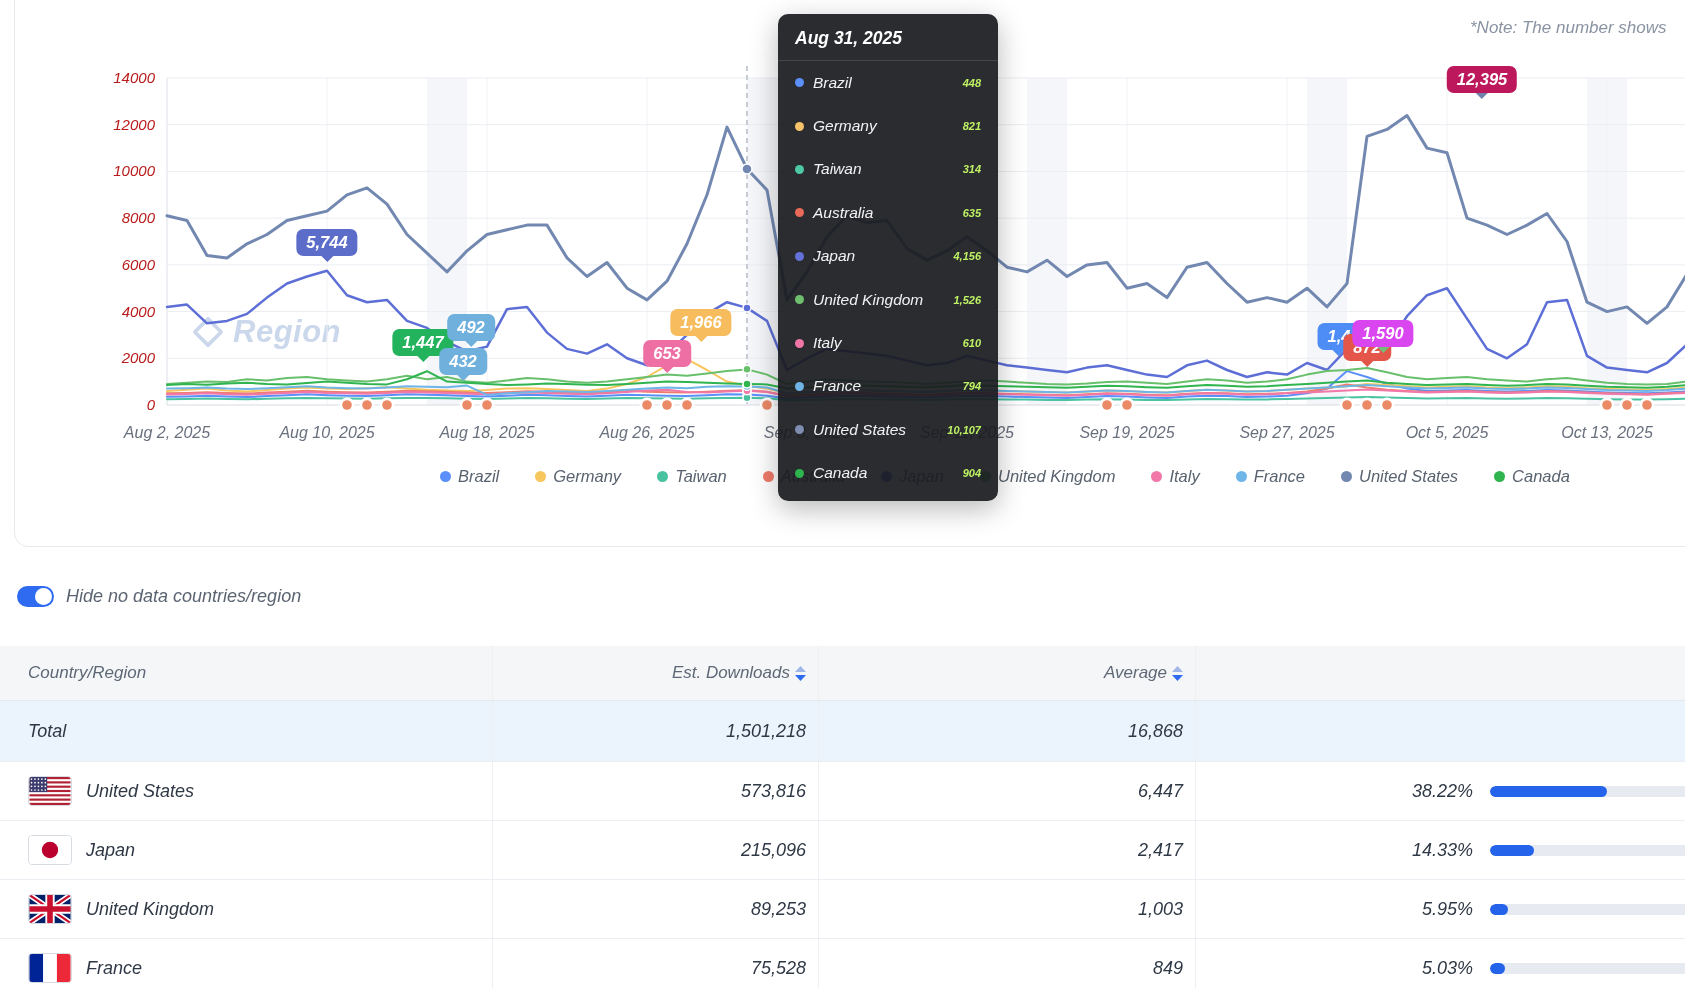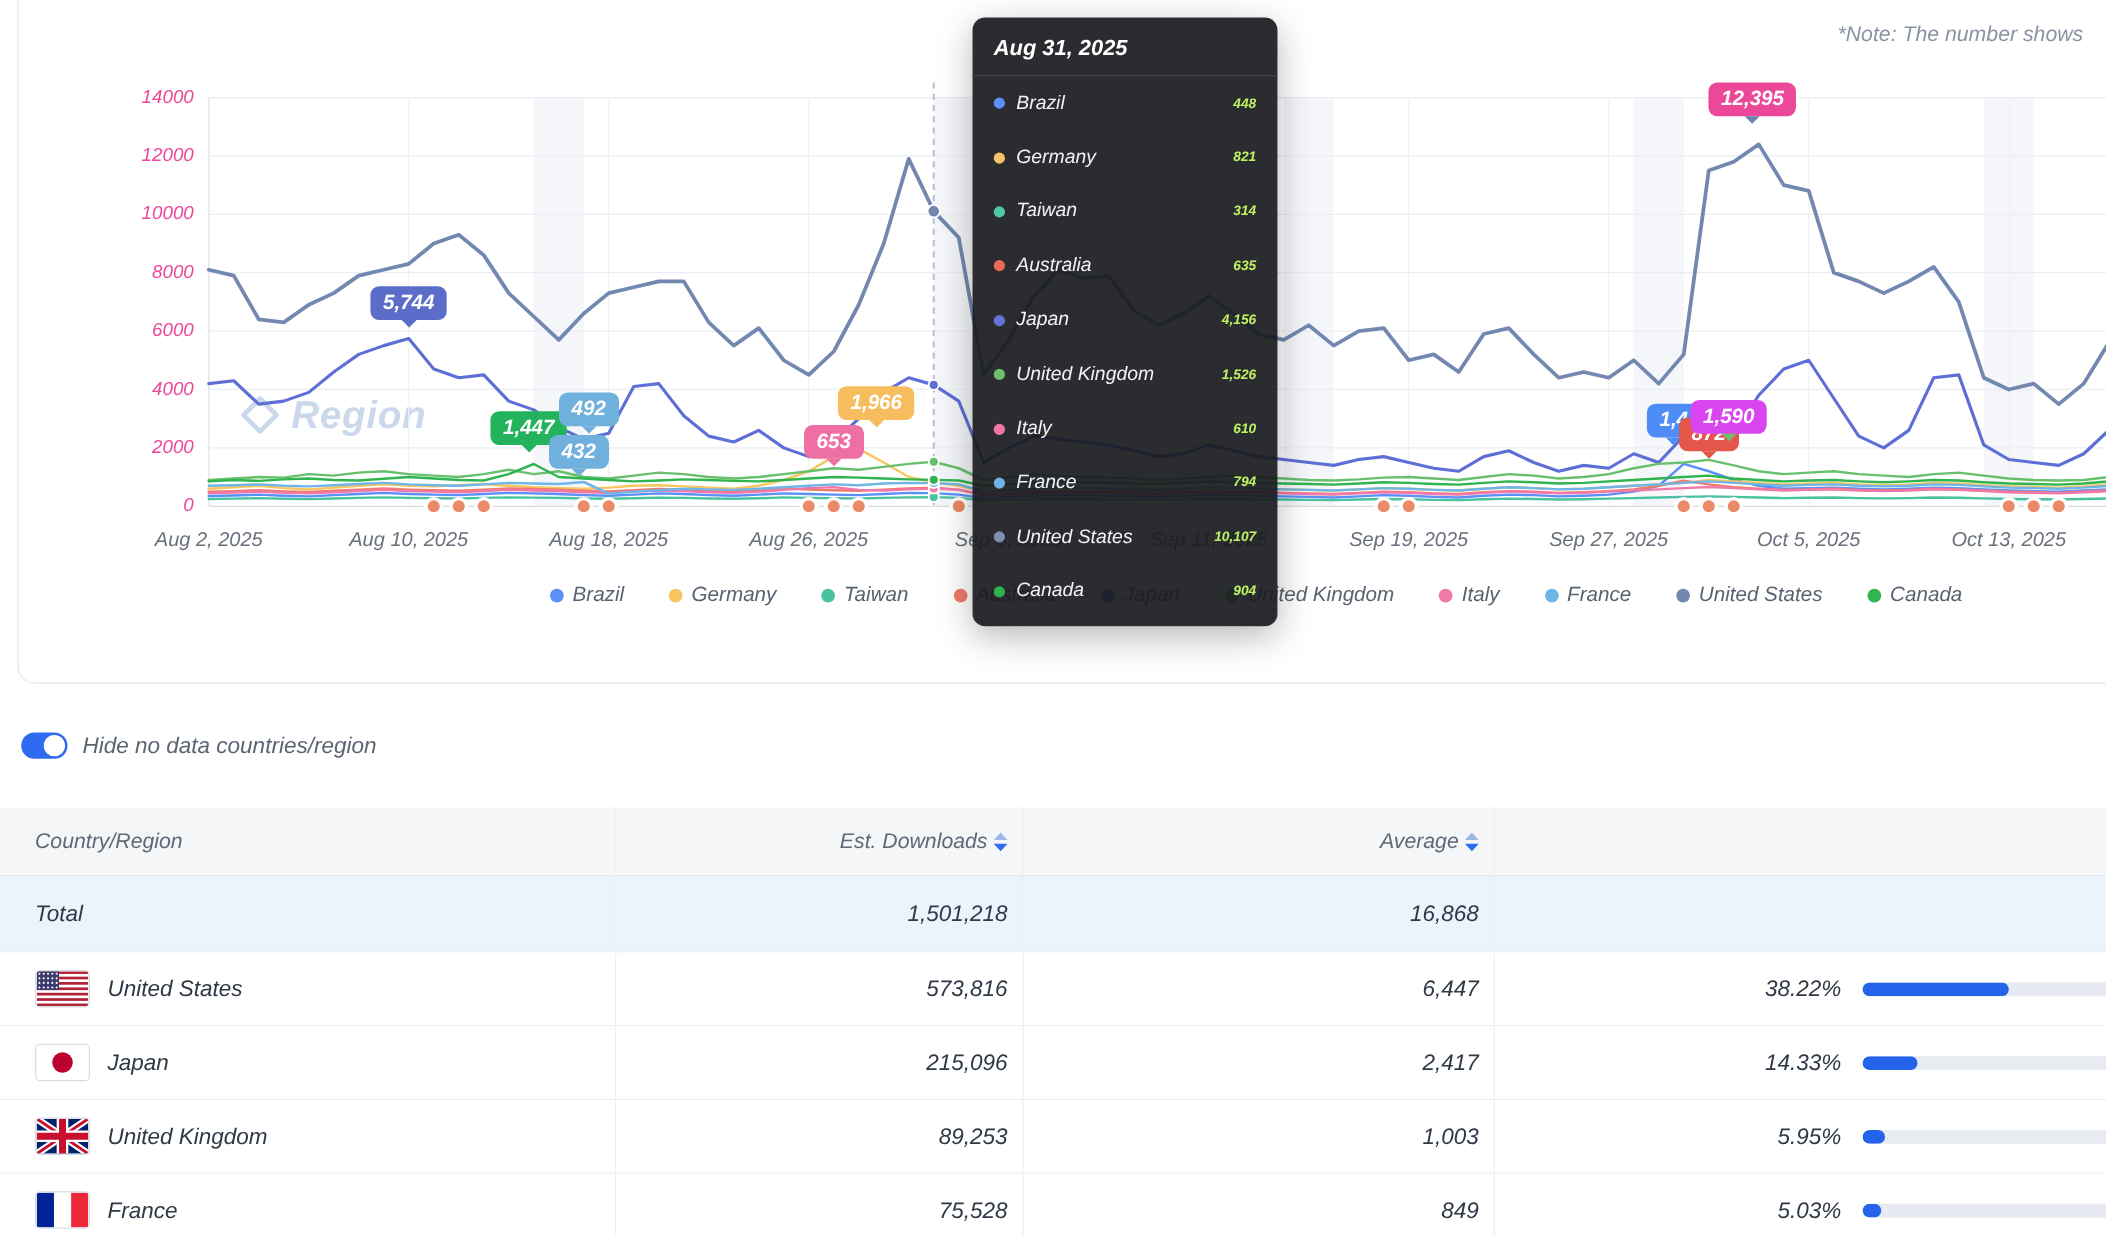--- a/index.html
+++ b/index.html
@@ -3,31 +3,31 @@
 <meta charset="utf-8">
 <style>
   html,body{margin:0;padding:0;background:#fff;}
   body{width:1685px;height:988px;overflow:hidden;font-family:"Liberation Sans","DejaVu Sans",sans-serif;}
   #stage{position:relative;width:1685px;height:988px;font-style:italic;}
   .card{position:absolute;left:14px;top:-16px;width:1746px;height:561px;border:1px solid #e7e9ef;border-radius:14px;background:#fff;}
   .note{position:absolute;left:1470px;top:18px;font-size:17px;color:#8a93a2;white-space:nowrap;z-index:3;}
   .watermark{position:absolute;left:192px;top:314px;display:flex;align-items:center;gap:9px;color:#cbd7eb;z-index:1;}
   .watermark span{font-size:31px;font-weight:700;letter-spacing:.5px;}
   #chart{position:absolute;left:0;top:0;width:1685px;height:530px;z-index:2;}
-  .ylab{position:absolute;width:58px;text-align:right;font-size:15px;color:#ec4899;}
+  .ylab{position:absolute;width:58px;text-align:right;font-size:15px;color:#b91c1c;}
   .xlab{position:absolute;width:150px;text-align:center;top:424px;font-size:16px;color:#69707d;}
   .badge{position:absolute;transform:translateX(-50%);color:#fff;font-size:16.5px;font-weight:600;
          padding:4px 10px;border-radius:7px;white-space:nowrap;z-index:10;border-top:0 solid transparent;}
   .badge::after{content:'';position:absolute;left:50%;bottom:-6px;margin-left:-6px;
          border:6px solid transparent;border-top-color:inherit;border-bottom:0;}
   #legend{position:absolute;left:440px;top:467px;display:flex;gap:36px;align-items:center;z-index:4;}
   .leg-item{display:flex;align-items:center;gap:7px;cursor:pointer;}
   .leg-dot{width:11px;height:11px;border-radius:50%;}
   .leg-label{font-size:16.5px;color:#59636f;}
-  #tooltip{position:absolute;left:778px;top:14px;width:244px;background:rgba(25,26,30,0.92);
+  #tooltip{position:absolute;left:778px;top:14px;width:220px;background:rgba(25,26,30,0.92);
            border-radius:10px;z-index:50;box-shadow:0 8px 28px rgba(0,0,0,.28);padding-bottom:6px;}
   .tt-title{color:#fff;font-size:17.5px;font-weight:700;padding:14px 17px 11px;border-bottom:1px solid #45464c;}
   .tt-row{display:flex;align-items:center;height:43.4px;padding:0 17px;}
   .tt-dot{width:9px;height:9px;border-radius:50%;margin-right:9px;flex:none;}
   .tt-label{font-size:15.5px;color:#f2f2f4;flex:1;}
   .tt-value{font-size:11px;color:#bef264;font-weight:700;}
   .toggle-row{position:absolute;left:17px;top:586px;display:flex;align-items:center;gap:12px;}
   .toggle{width:37px;height:21px;border-radius:11px;background:#2e6bf0;position:relative;cursor:pointer;}
   .knob{position:absolute;right:2px;top:2px;width:17px;height:17px;border-radius:50%;background:#fff;}
   .toggle-label{font-size:18px;color:#5b6572;}
@@ -161,21 +161,21 @@
       <div class="xlab" style="left: 1052px;">Sep 19, 2025</div>
       <div class="xlab" style="left: 1212px;">Sep 27, 2025</div>
       <div class="xlab" style="left: 1372px;">Oct 5, 2025</div>
       <div class="xlab" style="left: 1532px;">Oct 13, 2025</div>
       <div class="badge" style="background: rgb(92, 108, 201); border-top-color: rgb(92, 108, 201); left: 327px; top: 228.837px;">5,744</div>
       <div class="badge" style="background: rgb(34, 179, 92); border-top-color: rgb(34, 179, 92); left: 423px; top: 329.202px;">1,447</div>
       <div class="badge" style="background: rgb(111, 176, 220); border-top-color: rgb(111, 176, 220); left: 471px; top: 313.59px;">492</div>
       <div class="badge" style="background: rgb(111, 176, 220); border-top-color: rgb(111, 176, 220); left: 463px; top: 347.91px;">432</div>
       <div class="badge" style="background: rgb(238, 111, 164); border-top-color: rgb(238, 111, 164); left: 667px; top: 339.748px;">653</div>
       <div class="badge" style="background: rgb(246, 188, 94); border-top-color: rgb(246, 188, 94); left: 701px; top: 309.08px;">1,966</div>
-      <div class="badge" style="background: #ec4899; border-top-color: rgb(110, 130, 171); left: 1402px; top: 66.4882px;">12,395</div>
+      <div class="badge" style="background: #be185d; border-top-color: rgb(110, 130, 171); left: 1482px; top: 66.4882px;">12,395</div>
       <div class="badge" style="background: rgb(78, 141, 246); border-top-color: rgb(78, 141, 246); left: 1339px; top: 323.132px;">1,4</div>
       <div class="badge" style="background: rgb(228, 85, 74); border-top-color: rgb(228, 85, 74); left: 1367px; top: 333.633px;">872</div>
       <div class="badge" style="background: #d946ef; border-top-color: rgb(116, 189, 120); left: 1383px; top: 319.862px;">1,590</div>
     </div>
   <div id="legend">
       <div class="leg-item">
         <span class="leg-dot" style="background: rgb(91, 143, 249);"></span>
         <span class="leg-label">Brazil</span>
       </div>
       <div class="leg-item">

